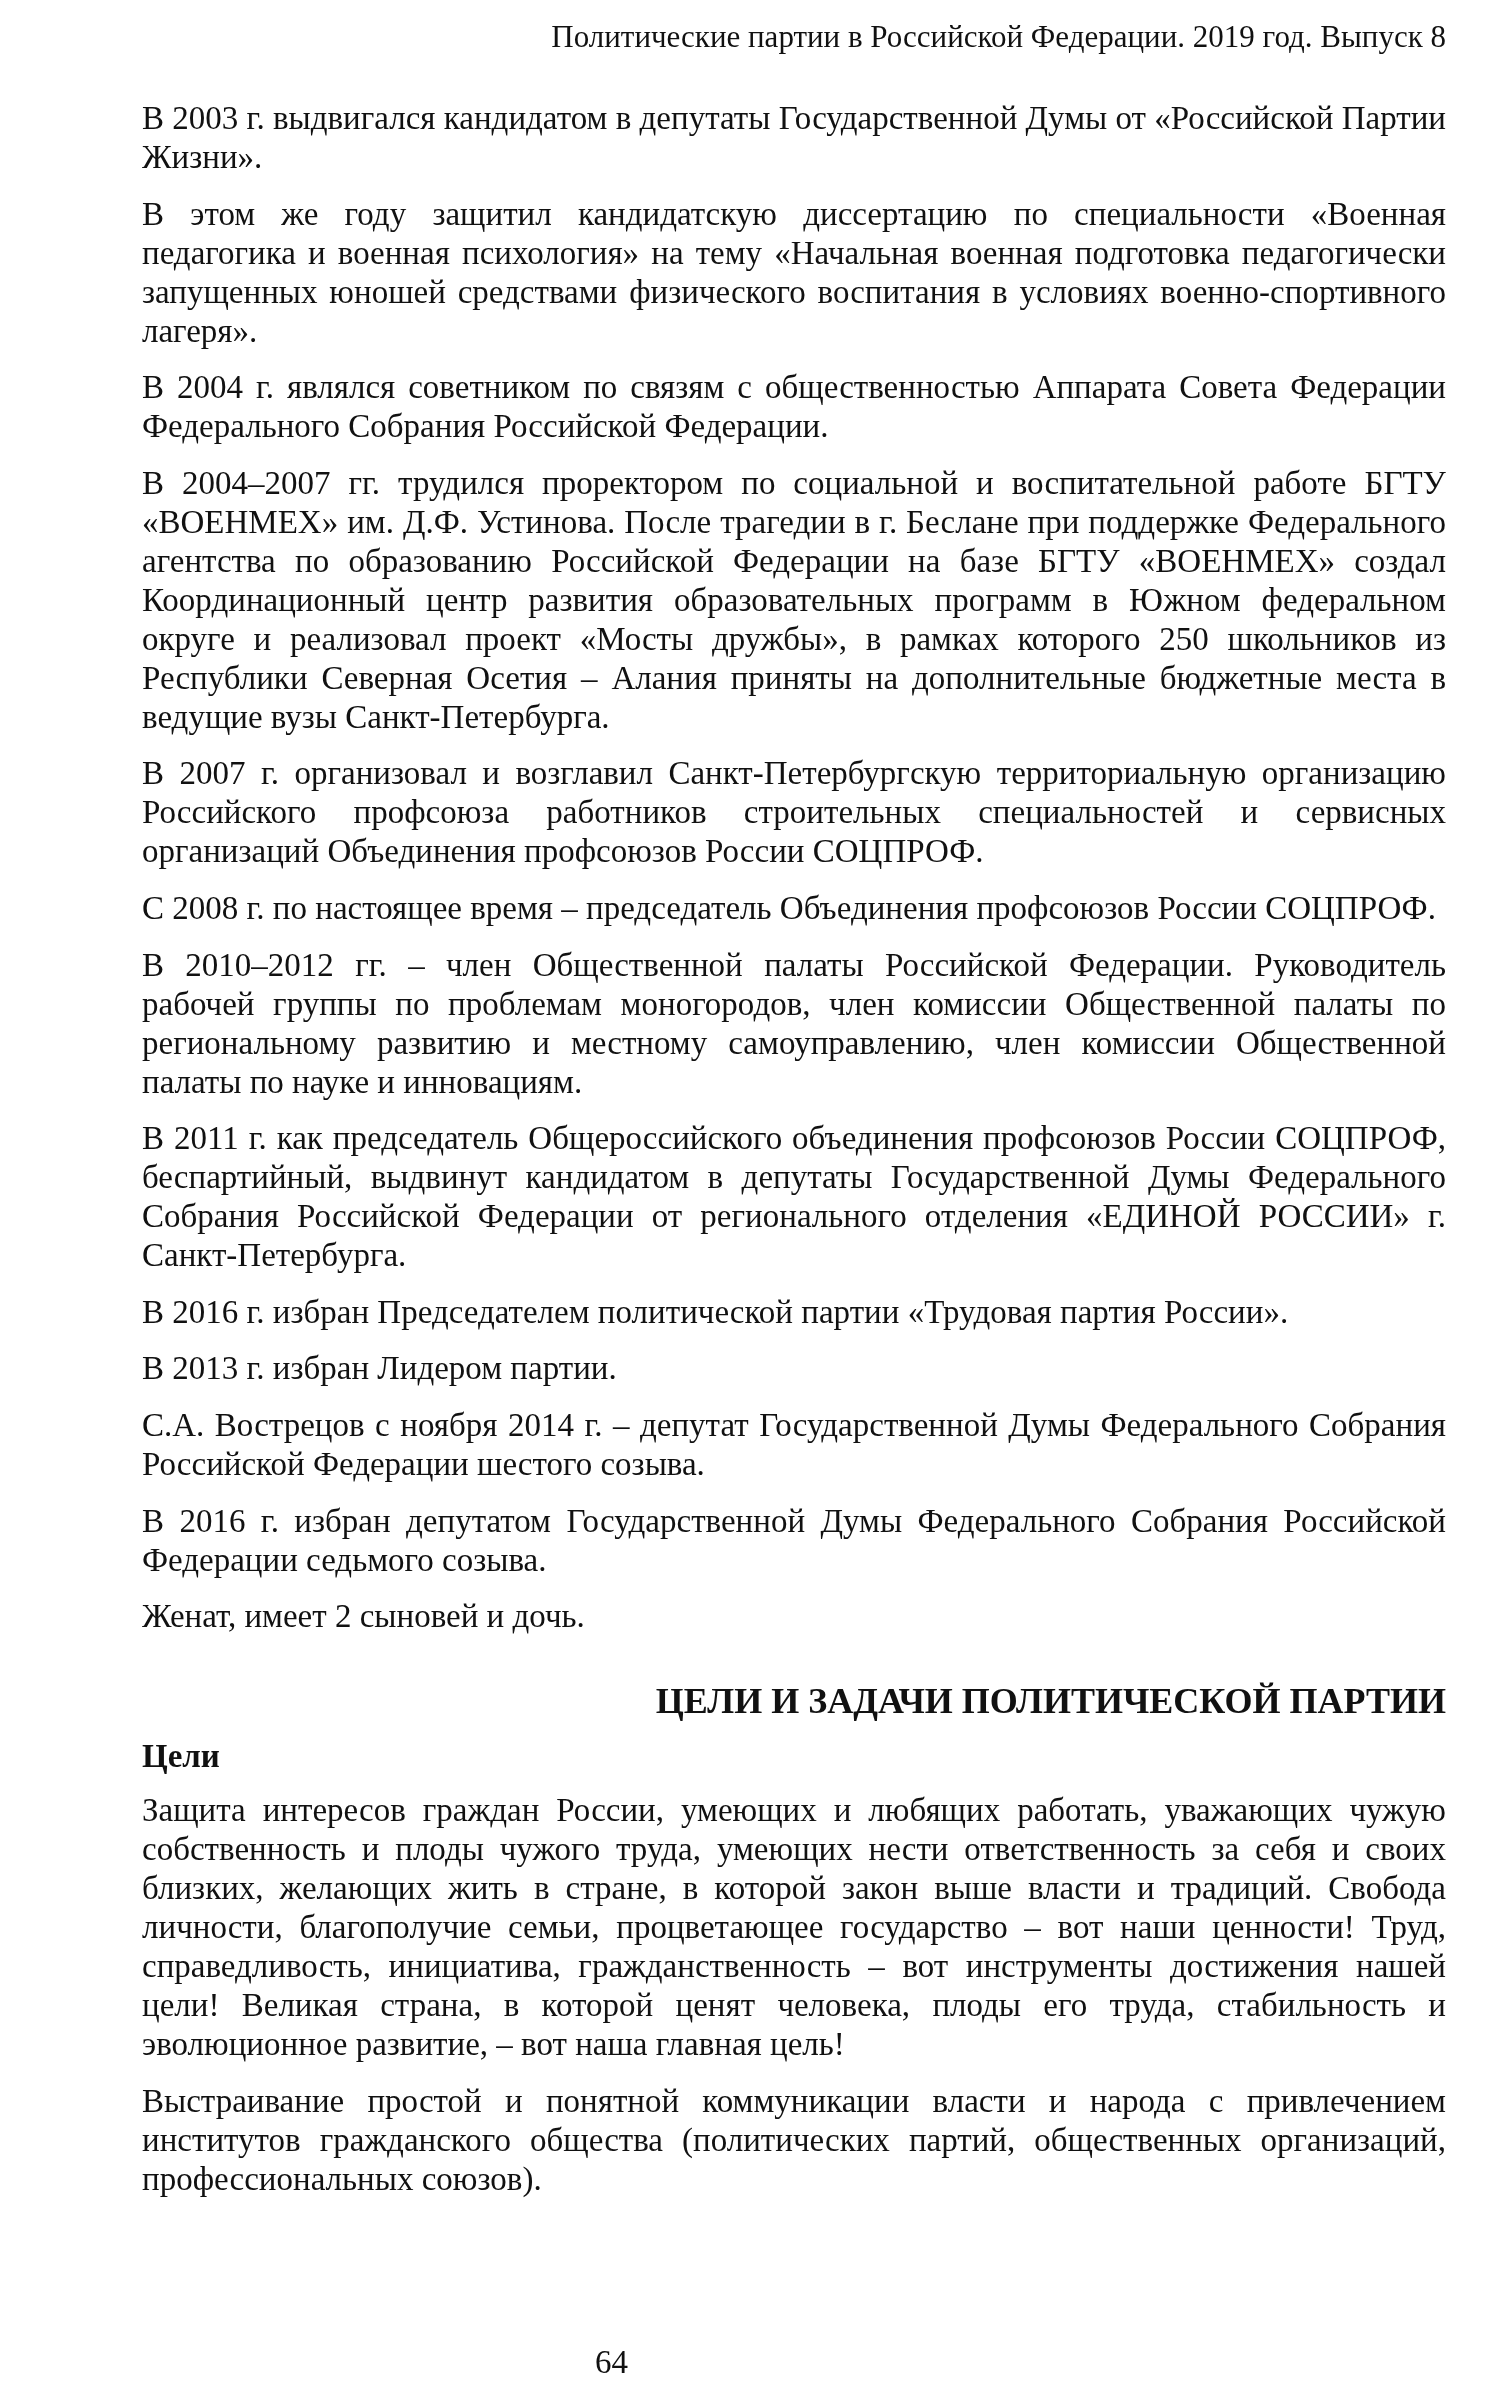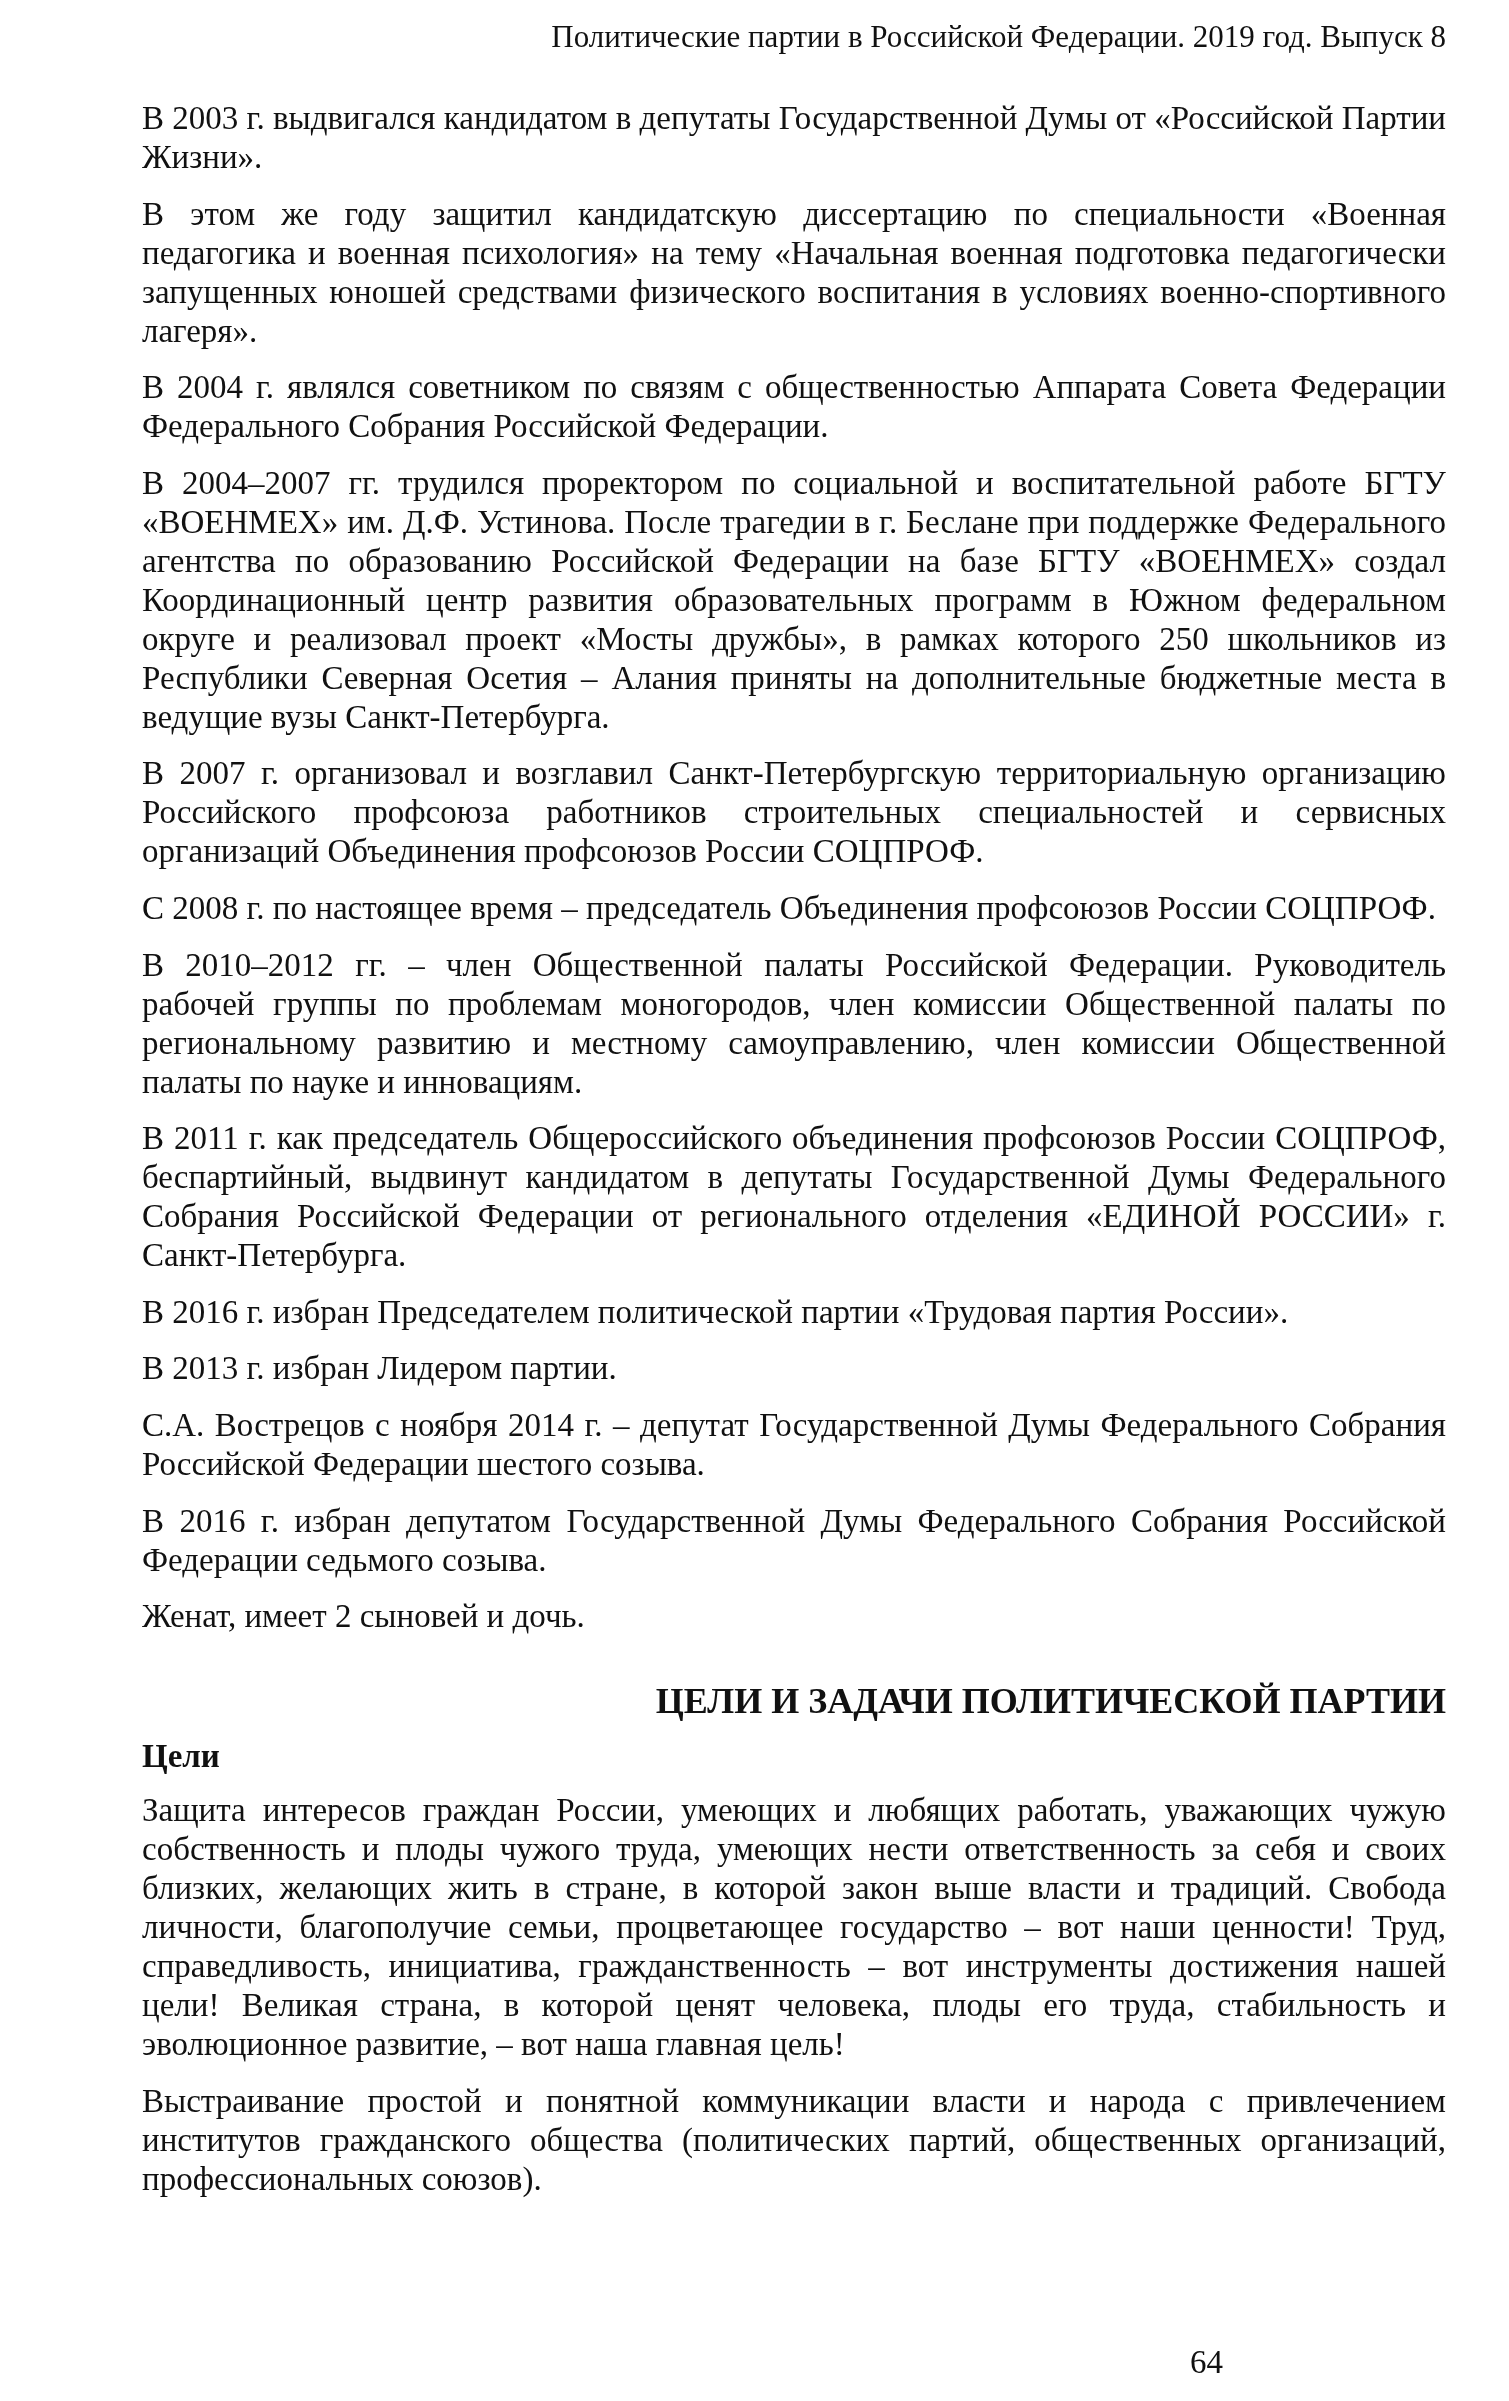--- a/index.html
+++ b/index.html
@@ -2,21 +2,21 @@
 <html style="font-size:10px"><head>
   <meta charset="utf-8">
   <style>
     html, body { margin: 0; padding: 0; background: #ffffff; }
     body { width: 1509px; height: 2401px; position: relative; overflow: hidden; color: #111; font-family: "Liberation Serif", "DejaVu Serif", serif; }
     .running-head { position: absolute; top: 17.6px; right: 63px; font-size: 31px; line-height: 38px; white-space: nowrap; }
     .content { position: absolute; top: 99px; left: 142px; width: 1304px; }
     .para { font-size: 33px; line-height: 39px; text-align: justify; margin: 0 0 17.6px 0; hyphens: manual; }
     .section-title { font-weight: bold; font-size: 36px; line-height: 44px; text-align: right; margin: 43px 0 14px 0; }
     .sub-title { font-weight: bold; font-size: 33px; line-height: 39px; margin: 0 0 15px 0; }
-    .page-number { position: absolute; top: 2343px; left: 0; width: 1223px; text-align: right; font-size: 33px; line-height: 38px; }
+    .page-number { position: absolute; top: 2343px; left: 0; width: 1223px; text-align: center; font-size: 33px; line-height: 38px; }
   </style>
 </head>
 <body>
 
 <div class="running-head">Политические партии в Российской Федерации. 2019 год. Выпуск 8</div>
 
 <div class="content">
   <div>
     <p class="para">В 2003 г. выдвигался кандидатом в депутаты Государственной Думы от «Российской Партии Жизни».</p>
     <p class="para">В этом же году защитил кандидатскую диссертацию по специальности «Военная педагогика и военная психология» на тему «Начальная военная подготовка педагогически запущенных юношей средствами физического воспитания в условиях военно-спортивного лагеря».</p>

